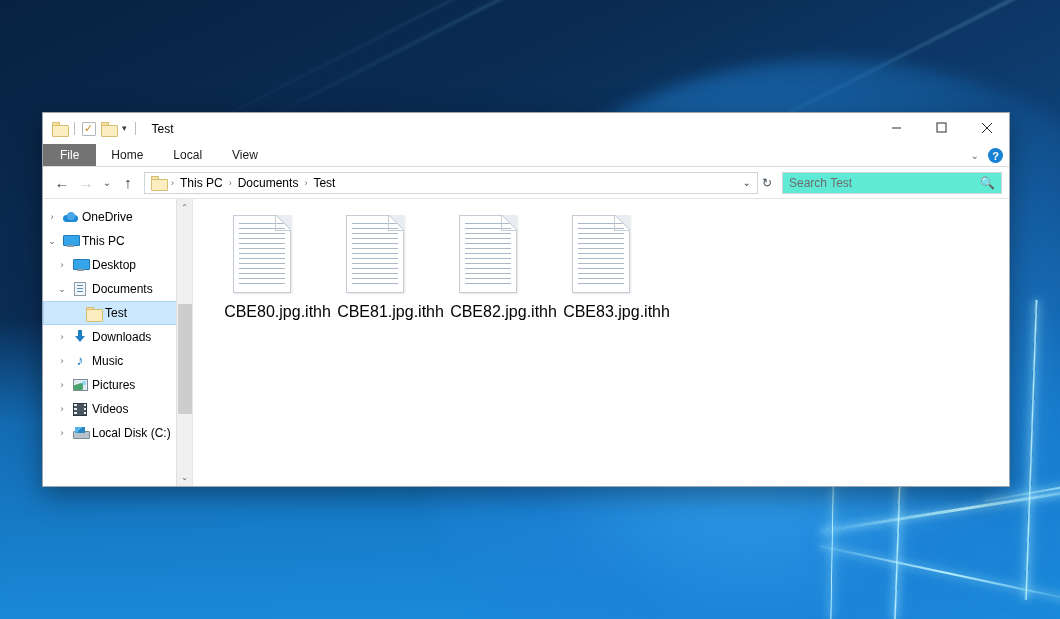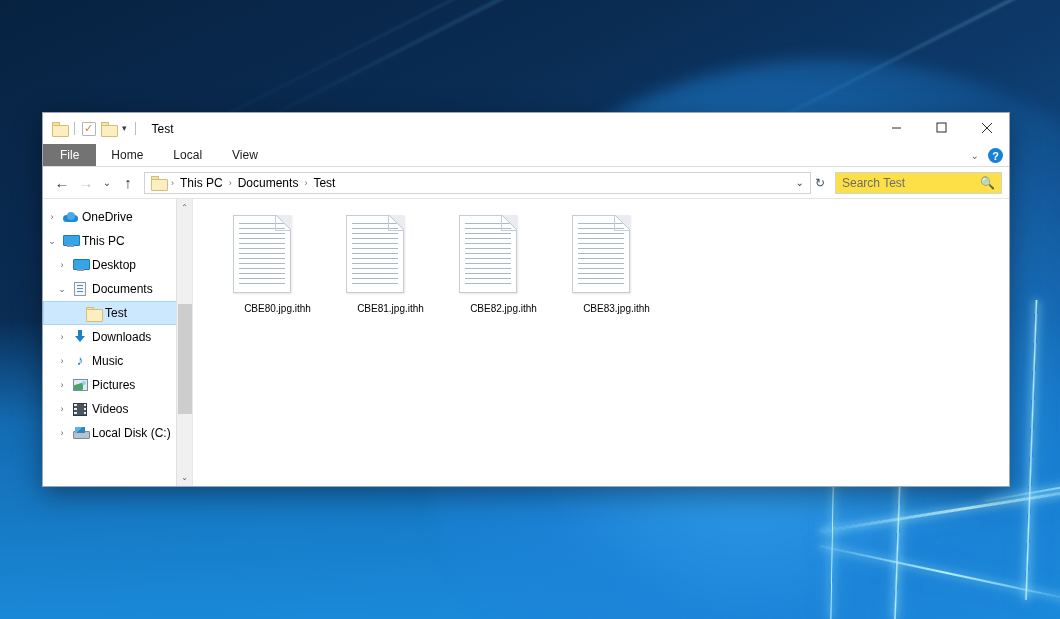--- a/index.html
+++ b/index.html
@@ -145,21 +145,21 @@
   .crumb-folder { margin: 0 4px 0 2px; }
   .crumb { padding: 0 5px; font-size: 12px; color: #000; line-height: 20px; }
   .crumb-sep { font-size: 9px; color: #636b73; padding: 0 1px; }
   .crumb-tools {
     position: absolute; right: 2px; top: 0; height: 20px;
     display: flex; align-items: center; gap: 8px; padding-right: 4px;
   }
   .crumb-tools span { font-size: 10px; color: #3c464f; }
   .refresh-ico { font-size: 12px; }
   .searchbox {
-    width: 167px; height: 22px; border: 1px solid #cfd4d9; background: #fde047;
+    width: 220px; height: 22px; border: 1px solid #cfd4d9; background: #5eead4;
     display: flex; align-items: center; justify-content: space-between;
     padding: 0 6px; margin-left: 6px;
   }
   .search-ph { font-size: 12px; color: #6d6d6d; }
   .search-ico { font-size: 12px; color: #4a4a4a; }
 
   
   .explorer-body { flex: 1; display: flex; min-height: 0; border-top: 1px solid #e4e4e4; }
 
   
@@ -290,21 +290,21 @@
     width: 16px; height: 16px;
     border-left: 1px solid #c4cdd6;
     border-bottom: 1px solid #c4cdd6;
     transform: rotate(0deg);
     background: linear-gradient(45deg, transparent 49%, #c4cdd6 49%, #c4cdd6 52%, transparent 52%);
   }
   .file-icon .lines {
     position: absolute; left: 5px; right: 5px; top: 7px; bottom: 6px;
     background: repeating-linear-gradient(180deg, #aab8c8 0 1px, transparent 1px 5px);
   }
-  .file-label { margin-top: 10px; font-size: 10px; color: #000; white-space: nowrap; margin-left: 32px; }
+  .file-label { margin-top: 10px; font-size: 16px; color: #000; white-space: nowrap; margin-left: 32px; }
 
   
   .statusbar {
     height: 24px; border-top: 1px solid #e2e2e2; background: #fff;
     display: flex; align-items: center; justify-content: space-between;
     padding: 0 8px 0 12px; flex: none;
   }
   .status-text { font-size: 12px; color: #1b1b1b; }
   .view-toggles { display: flex; align-items: center; gap: 4px; }
   .vbtn { width: 22px; height: 18px; display: flex; align-items: center; justify-content: center; }

